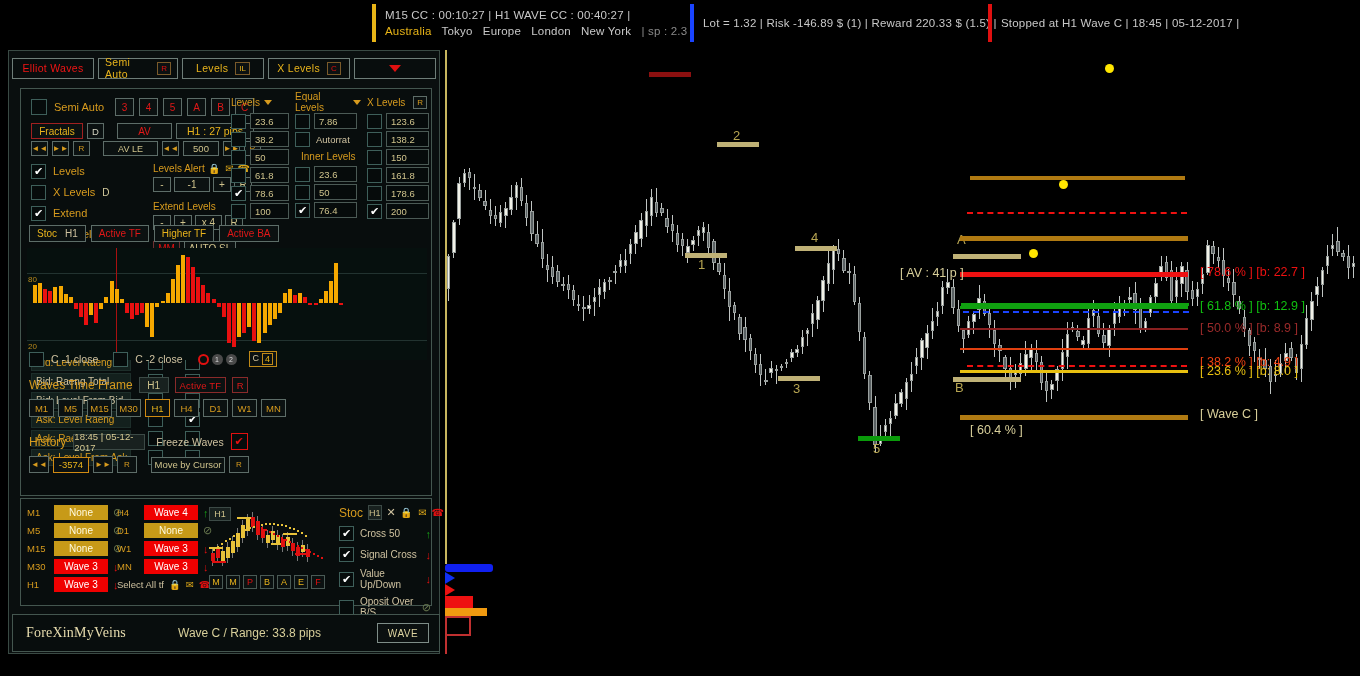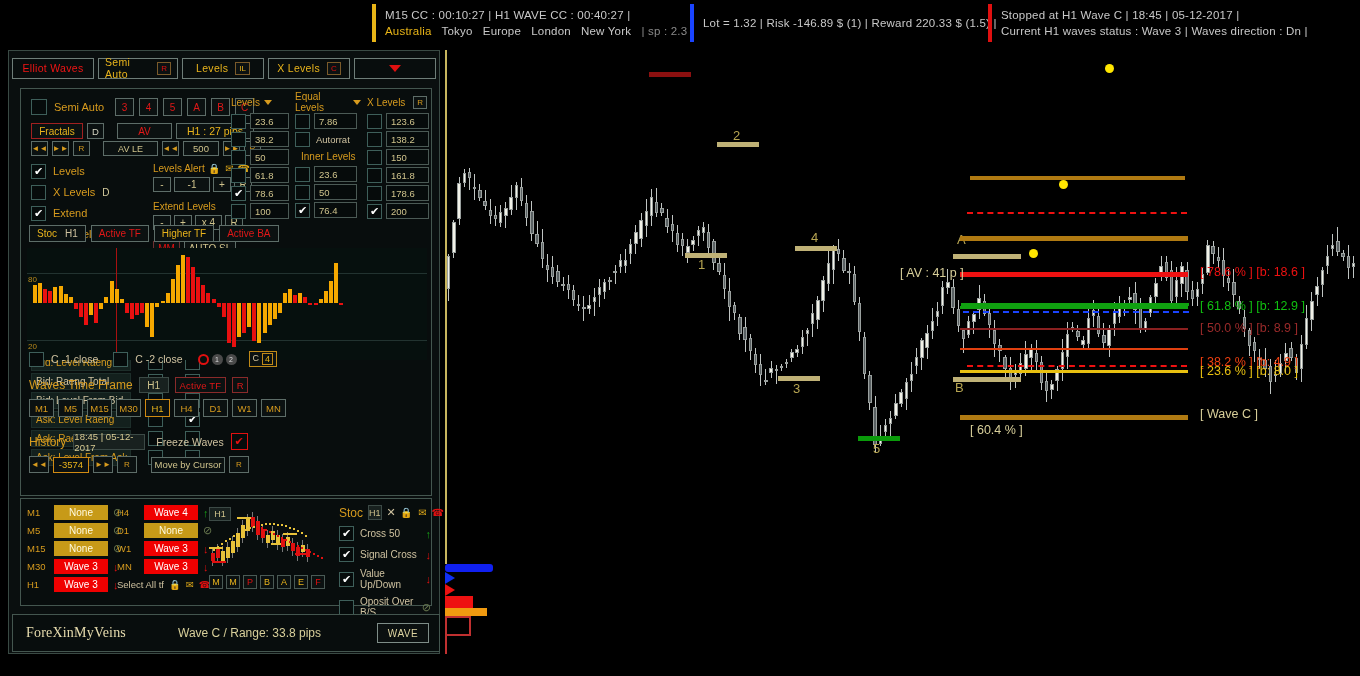--- a/index.html
+++ b/index.html
@@ -228,21 +228,20 @@
       <div class="tb-bar" style="background:#1a44ff;"></div>
       <div class="tb-lines">
         <div class="tb-line">Lot = 1.32   |  Risk -146.89 $ (1) | Reward 220.33 $ (1.5)  |</div>
       </div>
     </div>
 
     <div class="tb-block" style="left:988px;">
       <div class="tb-bar" style="background:#e01010;"></div>
       <div class="tb-lines">
         <div class="tb-line">Stopped at H1 Wave C  | 18:45 | 05-12-2017 |</div>
-        <div class="tb-line">Current H1 waves status : Wave 3  | Waves direction : Dn |</div>
       </div>
     </div>
   </div>
 
   <div class="panel-outer"></div>
 
   <div class="tabrow">
     <div class="tab" id="tab-elliot">
       <span class="lbl" style="color:#f01515">Elliot Waves</span>
     </div>
@@ -1497,21 +1496,21 @@
         <div style="left: 715px; top: 216px; width: 28px; height: 12px; background: rgb(238, 17, 17);"></div>
         <div style="left: 505px; top: 157px; width: 42px; height: 8px; background: rgb(240, 154, 16);"></div>
         <div style="left: 542px; top: 278px; width: 26px; height: 20px; border: 2px solid rgb(192, 48, 48);"></div>
         <div style="left: 553px; top: 278px; width: 2px; height: 96px; background: rgb(192, 48, 48);"></div>
         <div class="cline" style="left: 516px; top: 253px; width: 228px; height: 3px; background: rgb(16, 160, 16);"></div>
         <div class="yellow-dot" style="left: 660px; top: 14px;"></div>
         <div class="yellow-dot" style="left: 614px; top: 130px;"></div>
         <div class="yellow-dot" style="left: 584px; top: 199px;"></div>
         <div class="wlabel" style="left: 455px; top: 216px; color: rgb(216, 207, 154); font-size: 12.5px;">[ AV : 41 p ]</div>
         <div class="wlabel" style="left: 525px; top: 373px; color: rgb(216, 207, 154); font-size: 12.5px;">[ 60.4 % ]</div>
-        <div class="rlabel" style="left: 755px; top: 215px; color: rgb(238, 17, 17);">[ 78.6 % ] [b: 18.6 ]</div>
+        <div class="rlabel" style="left: 755px; top: 215px; color: rgb(238, 17, 17);">[ 78.6 % ] [b: 22.7 ]</div>
         <div class="rlabel" style="left: 755px; top: 249px; color: rgb(16, 192, 16);">[ 61.8 % ] [b: 12.9 ]</div>
         <div class="rlabel" style="left: 755px; top: 271px; color: rgb(154, 42, 42);">[ 50.0 % ] [b: 8.9 ]</div>
         <div class="rlabel" style="left: 755px; top: 305px; color: rgb(240, 64, 16);">[ 38.2 % ] [b: 4.9 ]</div>
         <div class="rlabel" style="left: 755px; top: 314px; color: rgb(232, 192, 16);">[ 23.6 % ] [b: 8.0 ]</div>
         <div class="rlabel" style="left: 755px; top: 357px; color: rgb(216, 207, 154);">[ Wave C ]</div>
       </div>
   </div>
 
 </div>
 

